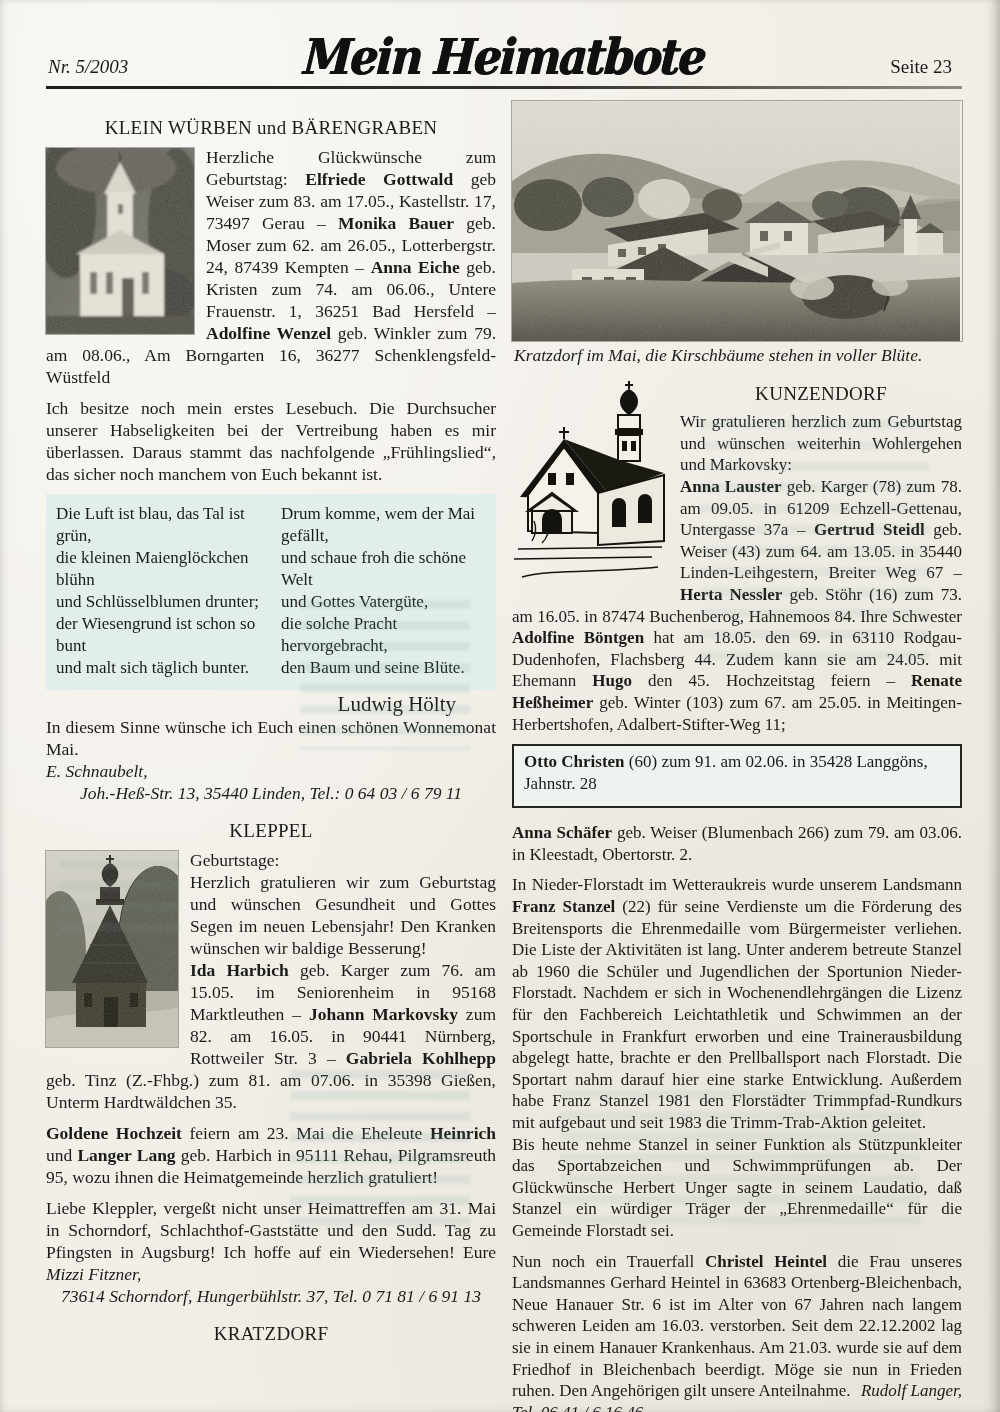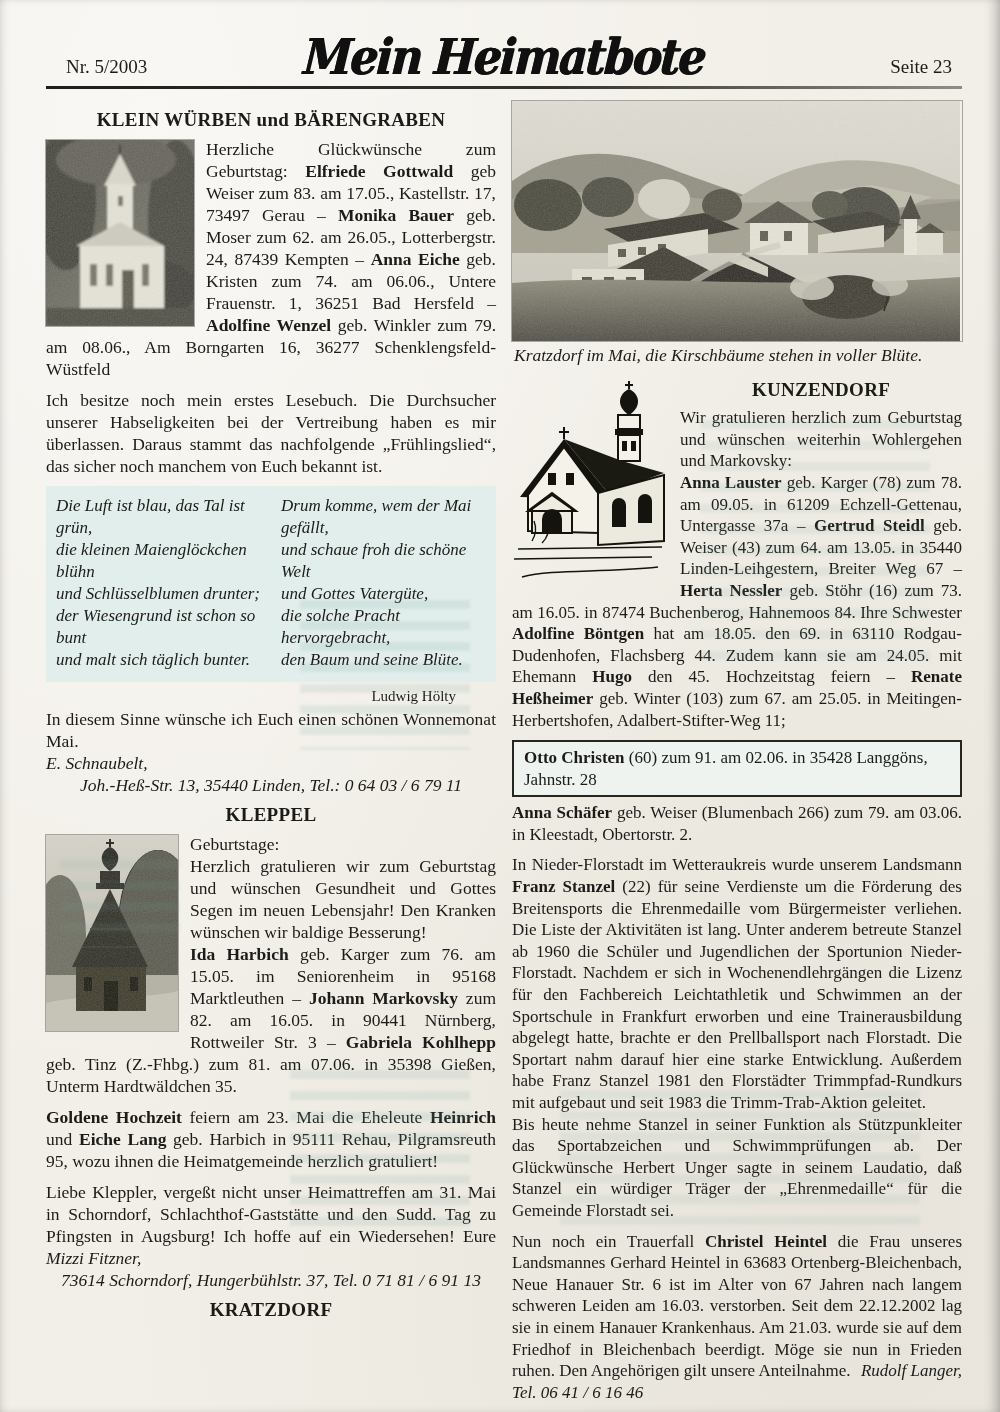--- a/index.html
+++ b/index.html
@@ -10,53 +10,53 @@
       radial-gradient(ellipse at 15% 8%, rgba(255,255,255,.55), rgba(255,255,255,0) 55%),
       radial-gradient(ellipse at 85% 90%, rgba(210,205,192,.35), rgba(255,255,255,0) 60%);
     font-family:"Liberation Serif","DejaVu Serif",serif;
     color:#1b1b18;
     box-shadow: inset -10px 0 14px -8px rgba(60,60,55,.45), inset 6px 0 10px -6px rgba(60,60,55,.25);
   }
   .page { position:absolute; inset:0; padding:26px 38px 0 46px; box-sizing:border-box; }
 
   
   .hdr { position:relative; height:54px; }
-  .hdr .issue  { position:absolute; left:20px;  bottom:2px; font-size:19px; }
+  .hdr .issue  { position:absolute; left:2px;  bottom:2px; font-size:19px;font-style:italic; }
   .hdr .pageno { position:absolute; right:10px; bottom:2px; font-size:19px; }
   .masthead {
     position:absolute; left:50%; bottom:-2px; transform:translateX(-50%) scaleY(1.12) skewX(-4deg);
     font-family:"DejaVu Serif",serif; font-weight:bold; font-style:italic;
     font-size:44px; letter-spacing:-2px; color:#101010;
     text-shadow:1px 0 #101010, 0 .5px #101010;
     white-space:nowrap;
   }
   .rule { height:3px; margin-top:6px; background:linear-gradient(90deg,#1e1e1c,#32322e 55%,#8d8d85); }
 
   
   .cols { display:flex; gap:16px; margin-top:12px; }
   .col  { width:450px; }
   .col1 { font-size:17.5px; line-height:22px; }
   .col2 { font-size:17px;   line-height:21.6px; }
 
   p { margin:0 0 9px; text-align:justify; }
   p.tight { margin:0; }
-  h3.sec { text-align:center; font-size:19px; font-weight:bold; margin:8px 0 7px; letter-spacing:.3px; }
+  h3.sec { text-align:center; font-size:19px; font-weight:normal; margin:16px 0 7px; letter-spacing:.3px; }
 
   .ph { float:left; margin:2px 12px 3px 0; line-height:0; }
   .ph svg { display:block; }
   .photo-frame { outline:1px solid rgba(90,90,82,.5); }
 
-  .poem { display:flex; gap:20px; padding:9px 10px 11px; margin:1px 0 0; font-style:italic; font-size:17px; line-height:22px; }
+  .poem { display:flex; gap:20px; padding:9px 10px 11px; margin:1px 0 0; font-size:17px; line-height:22px; }
   .poem > div { flex:1; }
-  .poem-author { text-align:right; padding-right:40px; font-size:15px; margin:3px 0 1px; }
+  .poem-author { text-align:right; padding-right:40px; font-size:21px; margin:3px 0 1px; }
   .sigr { font-style:italic; padding-right:8px; margin:0; }
   .sigc { text-align:center; font-style:italic; margin:0 0 6px; }
   .seg-r { float:right; font-style:italic; }
 
-  .obox { border:2px solid #26261f; padding:5px 10px 5px; margin:1px 0 5px; }
+  .obox { border:2px solid #26261f; padding:5px 10px 12px; margin:1px 0 14px; }
   .village-photo { line-height:0; margin-bottom:4px; }
   .caption { font-style:italic; font-size:17.5px; margin:2px 0 12px 2px; text-align:left; }
 
   
   .ghost { position:absolute; pointer-events:none; opacity:.28; filter:blur(1.6px);
            background:repeating-linear-gradient(180deg, rgba(118,165,156,.55) 0 9px, rgba(0,0,0,0) 9px 21px); }
 </style>
 </head>
 <body>
 
@@ -165,21 +165,21 @@
             <rect x="38" y="142" width="8" height="14" fill="#17150f"></rect>
             <rect x="84" y="142" width="8" height="14" fill="#17150f"></rect>
           </g>
           <rect width="132" height="196" filter="url(#p2n)"></rect>
         </svg>
       </div>
       <p class="tight">Geburtstage:</p>
       <p class="tight">Herzlich gratulieren wir zum Geburtstag und wünschen Gesundheit und Gottes Segen im neuen Lebensjahr! Den Kranken wünschen wir baldige Besserung!</p>
       <p><b>Ida Harbich</b><span> geb. Karger zum 76. am 15.05. im Seniorenheim in 95168 Marktleuthen – </span><b>Johann Markovsky</b><span> zum 82. am 16.05. in 90441 Nürnberg, Rottweiler Str. 3 – </span><b>Gabriela Kohlhepp</b><span> geb. Tinz (Z.-Fhbg.) zum 81. am 07.06. in 35398 Gießen, Unterm Hardtwäldchen 35.</span></p>
 
-      <p><b>Goldene Hochzeit</b><span> feiern am 23. Mai die Eheleute </span><b>Heinrich</b><span> und </span><b>Eiche Lang</b><span> geb. Harbich in 95111 Rehau, Pilgramsreuth 95, wozu ihnen die Heimatgemeinde herzlich gratuliert!</span></p>
+      <p><b>Goldene Hochzeit</b><span> feiern am 23. Mai die Eheleute </span><b>Heinrich</b><span> und </span><b>Langer Lang</b><span> geb. Harbich in 95111 Rehau, Pilgramsreuth 95, wozu ihnen die Heimatgemeinde herzlich gratuliert!</span></p>
       <p class="tight"><span>Liebe Kleppler, vergeßt nicht unser Heimattreffen am 31. Mai in Schorndorf, Schlachthof-Gaststätte und den Sudd. Tag zu Pfingsten in Augsburg! Ich hoffe auf ein Wiedersehen! Eure  </span><i>Mizzi Fitzner,</i></p>
       <p class="sigc">73614 Schorndorf, Hungerbühlstr. 37, Tel. 0 71 81 / 6 91 13</p>
 
       <h3 class="sec">KRATZDORF</h3>
 
     </div>
 
     <div class="col col2">
 
       <div class="village-photo photo-frame">

